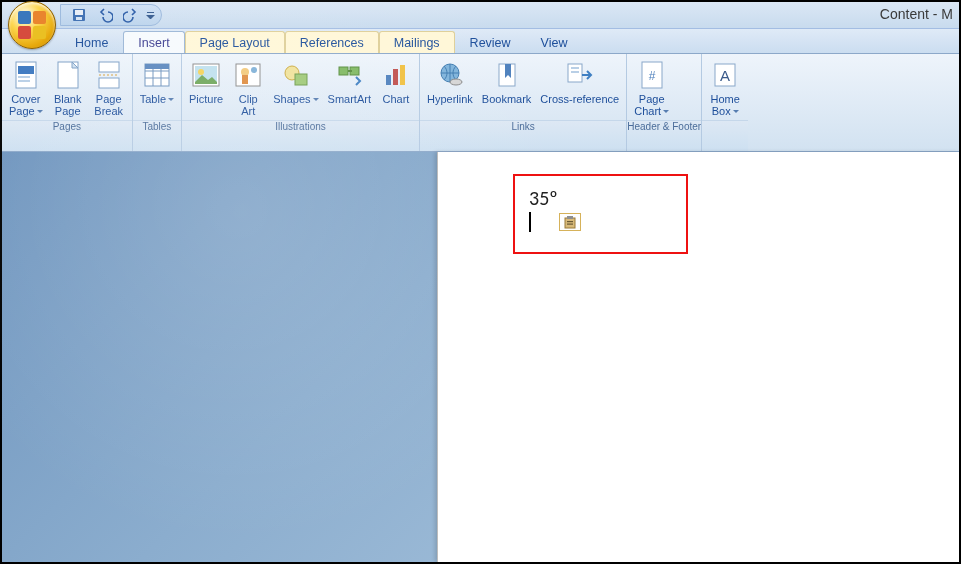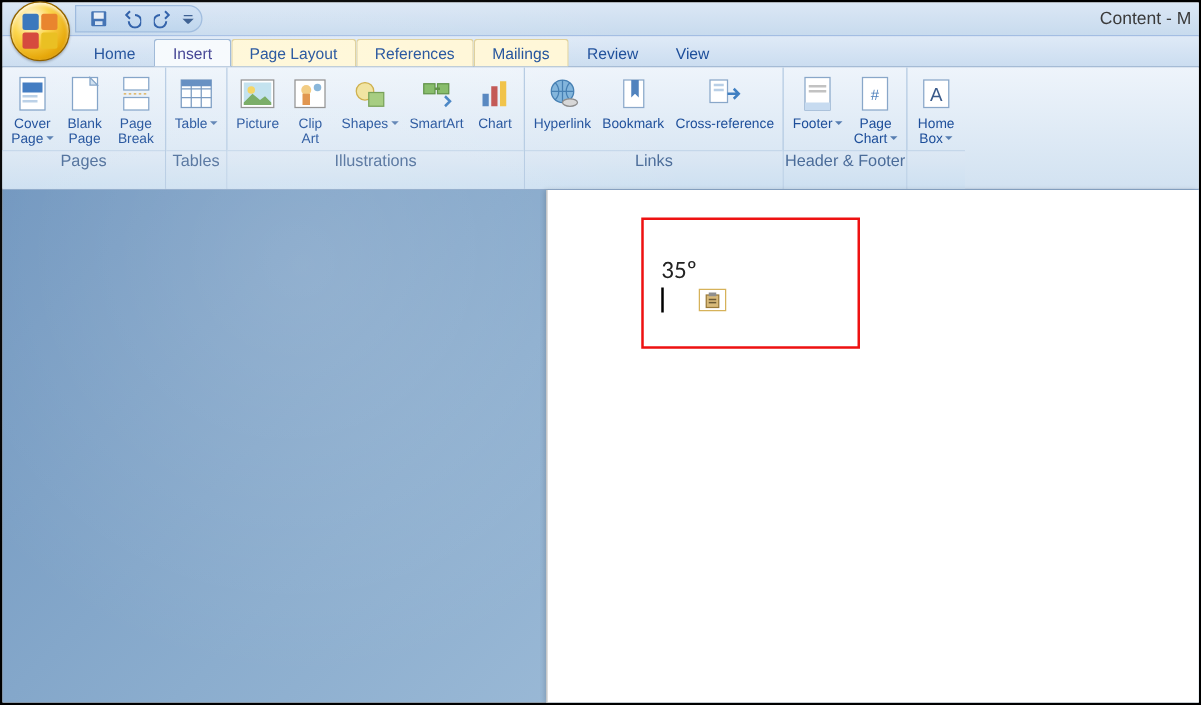--- a/index.html
+++ b/index.html
@@ -25,31 +25,31 @@
   
   .tabs { height:25px; background: linear-gradient(#dfeaf7,#cbddf0); display:flex; align-items:flex-end; padding-left:58px; gap:0; border-bottom:1px solid #8ca8c9;}
   .tab { padding:4px 14px 3px; font-size:12.5px; color:#1d4e9a; cursor:default; border:1px solid transparent; border-bottom:none; position:relative;}
   .tab.active { background:#f6fafd; border-color:#9bb6d6; border-radius:3px 3px 0 0; color:#3b3b8f;}
   .tab.hl { background:#fff7d7; border-color:#decf98; border-radius:3px 3px 0 0;}
 
   
   .ribbon { height:98px; background:linear-gradient(#eef4fb,#d2e2f1); border-bottom:1px solid #8ca8c9; display:flex;}
   .group { border-right:1px solid #b4cae2; display:flex; flex-direction:column; }
   .group-body { flex:1; display:flex; align-items:flex-start; padding:3px 3px 0; gap:1px;}
-  .group-label { height:31px; font-size:13px; color:#4b6c99; text-align:center; background:linear-gradient(#dde8f4,#cde0f1); border-top:1px solid #c5d7ea;}
+  .group-label { height:31px; font-size:10px; color:#4b6c99; text-align:center; background:linear-gradient(#dde8f4,#cde0f1); border-top:1px solid #c5d7ea;}
   .btn { display:flex; flex-direction:column; align-items:center; justify-content:flex-start; padding:2px 4px 0; min-width:40px; cursor:default;}
   .btn-icon { width:32px; height:32px; display:flex; align-items:center; justify-content:center; }
   .btn-label { font-size:11px; color:#1d4e9a; text-align:center; line-height:12px; margin-top:2px; white-space:pre;}
   .drop-ar::after{content:"";display:inline-block;border-left:3px solid transparent;border-right:3px solid transparent;border-top:3px solid #567db0;margin-left:2px;vertical-align:2px;}
 
   
   .docarea { position:absolute; left:0; right:0; top:150px; bottom:0; background:linear-gradient(135deg,#6f95be 0%,#8badce 40%,#b1cbe2 100%);}
   .docarea::before{content:"";position:absolute;left:-120px;top:-300px;width:720px;height:720px;border-radius:50%;background:radial-gradient(circle,rgba(255,255,255,.15) 0%,rgba(255,255,255,0) 65%);}  
   .page { position:absolute; left:435px; top:0; width:522px; height:410px; background:#fff; box-shadow:-2px 0 4px rgba(0,0,0,.15); border-left:1px solid #bcbcbc;}
-  .red-box { position:absolute; left:75px; top:22px; width:175px; height:105px; border:2px solid #e11; padding:28px 14px;}
+  .red-box { position:absolute; left:75px; top:22px; width:175px; height:80px; border:2px solid #e11; padding:10px 14px;}
   .doc-text { font-size:20px; color:#222; font-family:Calibri,Arial,sans-serif;}
   .cursor-line { display:flex; align-items:center; gap:28px; margin-top:2px;}
   .cursor { width:1.5px; height:20px; background:#000;}
   .paste-tag { width:22px; height:18px; border:1px solid #d6b25a; background:#fff; display:flex; align-items:center; justify-content:center;}
   svg { display:block; }
 </style>
 </head>
 <body>
 <div class="app">
 
@@ -248,31 +248,20 @@
     </div>
     <div class="group-label">Links</div>
   </div>
 
   <div class="group">
     <div class="group-body">
       <div class="btn">
         <span class="btn-icon">
               <svg width="26" height="30">
                 <rect x="3" y="2" width="20" height="26" fill="#fff" stroke="#89a7c9"></rect>
-                <rect x="3" y="22" width="20" height="6" fill="#c7dbf0"></rect>
-                <rect x="6" y="8" width="14" height="2" fill="#c2c2c2"></rect>
-                <rect x="6" y="12" width="14" height="2" fill="#c2c2c2"></rect>
-              </svg>
-            </span>
-        <span class="btn-label drop-ar">Footer</span>
-      </div>
-      <div class="btn">
-        <span class="btn-icon">
-              <svg width="26" height="30">
-                <rect x="3" y="2" width="20" height="26" fill="#fff" stroke="#89a7c9"></rect>
                 <text x="13" y="20" font-size="12" fill="#4f81bd" text-anchor="middle">#</text>
               </svg>
             </span>
         <span class="btn-label drop-ar">Page
 Chart</span>
       </div>
     </div>
     <div class="group-label">Header &amp; Footer</div>
   </div>
 

